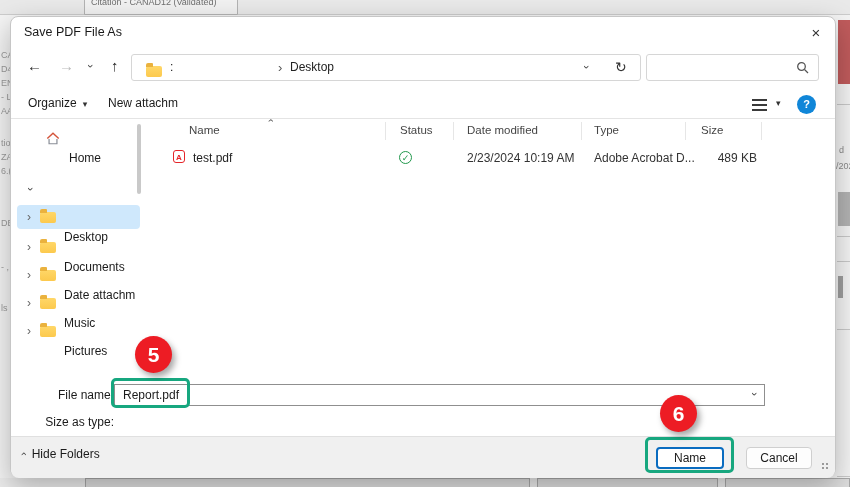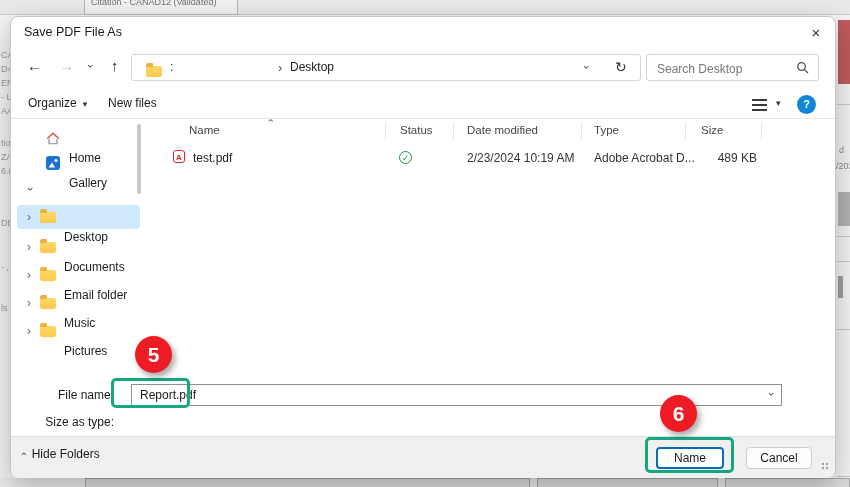--- a/index.html
+++ b/index.html
@@ -81,21 +81,21 @@
   .pdf-icon{position:absolute;left:6px;top:2px;width:12px;height:13px;border:1.4px solid #e5252a;border-radius:3px;color:#e5252a;font-size:8px;font-weight:bold;text-align:center;line-height:13px;box-sizing:border-box;}
   .fr-name{position:absolute;left:26px;top:3px;}
   .fr-status{position:absolute;left:232px;top:3px;width:13px;height:13px;border-radius:50%;border:1.4px solid #21984c;color:#21984c;font-size:9px;line-height:12px;text-align:center;box-sizing:border-box;}
   .fr-date{position:absolute;left:300px;top:3px;color:#333;}
   .fr-type{position:absolute;left:427px;top:3px;color:#333;}
   .fr-size{position:absolute;left:504px;top:3px;width:86px;text-align:right;color:#333;}
 
   
   .lbl{position:absolute;font-size:12px;color:#1b1b1b;text-align:right;width:100px;left:3px;}
   .lbl-name{top:371px}.lbl-type{top:398px}
-  .combo{position:absolute;left:120px;width:651px;height:22px;border:1px solid #8f8f8f;background:#fff;box-sizing:border-box;}
+  .combo{position:absolute;left:103px;width:651px;height:22px;border:1px solid #8f8f8f;background:#fff;box-sizing:border-box;}
   .combo-name{top:367px}.combo-type{top:394px}
   .combo-input{position:absolute;left:6px;top:2px;width:220px;border:none;outline:none;font:12px "Liberation Sans",sans-serif;color:#1b1b1b;background:transparent;}
   .combo-text{position:absolute;left:6px;top:3px;font-size:12px;color:#1b1b1b;}
   .combo-chev{position:absolute;right:7px;top:3px;font-size:11px;color:#444;cursor:pointer;}
 
   
   .footer-bg{position:absolute;left:0;top:419px;width:824px;height:41px;background:#f0f0f0;border-top:1px solid #e0e0e0;border-radius:0 0 8px 8px;}
   .hide-folders{position:absolute;left:10px;top:430px;font-size:12px;color:#1b1b1b;display:flex;gap:7px;align-items:center;cursor:pointer;}
   .hf-chev{font-size:11px;color:#444;}
   .btn{position:absolute;top:430px;height:22px;font:12px "Liberation Sans",sans-serif;color:#1b1b1b;text-align:center;padding:0;cursor:pointer;box-sizing:border-box;}
@@ -161,72 +161,63 @@
     <div class="addressbar">
       <span class="addr-folder folder"></span>
       <span class="addr-root">:</span>
       <span class="addr-chev">›</span>
       <span class="addr-cur">Desktop</span>
       <span class="addr-dd"><span class="rot90">›</span></span>
       <span class="addr-refresh">↻</span>
     </div>
 
     <div class="searchbox">
-      <input class="search-input" placeholder="Search Desktop" style="">
       <svg class="search-svg" width="13" height="13" viewBox="0 0 13 13">
           <circle cx="5.5" cy="5.5" r="3.8" fill="none" stroke="#555" stroke-width="1.3"></circle>
           <line x1="8.5" y1="8.5" x2="12" y2="12" stroke="#555" stroke-width="1.3"></line>
         </svg>
     </div>
 
     <div class="tb-organize">
       <span>Organize</span><span class="caret">▾</span>
     </div>
     <div class="tb-newfolder">
-      <span>New files</span>
+      <span>New attachm</span>
     </div>
     <div class="tb-view">
       <span class="viewlines"></span><span class="caret">▾</span>
     </div>
     <div class="tb-help">
       <span>?</span>
     </div>
     <div class="toolbar-line"></div>
 
     <div class="sb-item sb-home">
       <svg width="14" height="15" viewBox="0 0 16 16">
           <path d="M1.5 8 L8 2 L14.5 8" fill="none" stroke="#d4543a" stroke-width="1.6"></path>
           <path d="M3.5 8.5 V14 H12.5 V8.5" fill="none" stroke="#8a8f98" stroke-width="1.4"></path>
         </svg>
       <span class="sb-label">Home</span>
     </div>
-    <div class="sb-item sb-gallery">
-      <svg width="14" height="14" viewBox="0 0 14 14">
-          <rect width="14" height="14" rx="3" fill="#1b74d1"></rect>
-          <path d="M2.5 11.5 L6 6.5 L9 11.5 Z" fill="#fff"></path>
-          <circle cx="10" cy="4.5" r="1.6" fill="#fff"></circle>
-        </svg>
-      <span class="sb-label">Gallery</span>
-    </div>
     <span class="sb-lone-chev"><span class="rot90">›</span></span>
 
     <div class="sb-item sb-folder-row sb-desktop selected">
       <span class="sb-chev">›</span>
       <span class="folder"></span>
       <span class="sb-label">Desktop</span>
     </div>
     <div class="sb-item sb-folder-row sb-docs">
       <span class="sb-chev">›</span>
       <span class="folder"></span>
       <span class="sb-label">Documents</span>
     </div>
     <div class="sb-item sb-folder-row sb-email">
       <span class="sb-chev">›</span>
       <span class="folder"></span>
-      <span class="sb-label">Email folder</span>
+      <span class="sb-label">Date attachm</span>
     </div>
     <div class="sb-item sb-folder-row sb-music">
       <span class="sb-chev">›</span>
       <span class="folder"></span>
       <span class="sb-label">Music</span>
     </div>
     <div class="sb-item sb-folder-row sb-pics">
       <span class="sb-chev">›</span>
       <span class="folder"></span>
       <span class="sb-label">Pictures</span>

